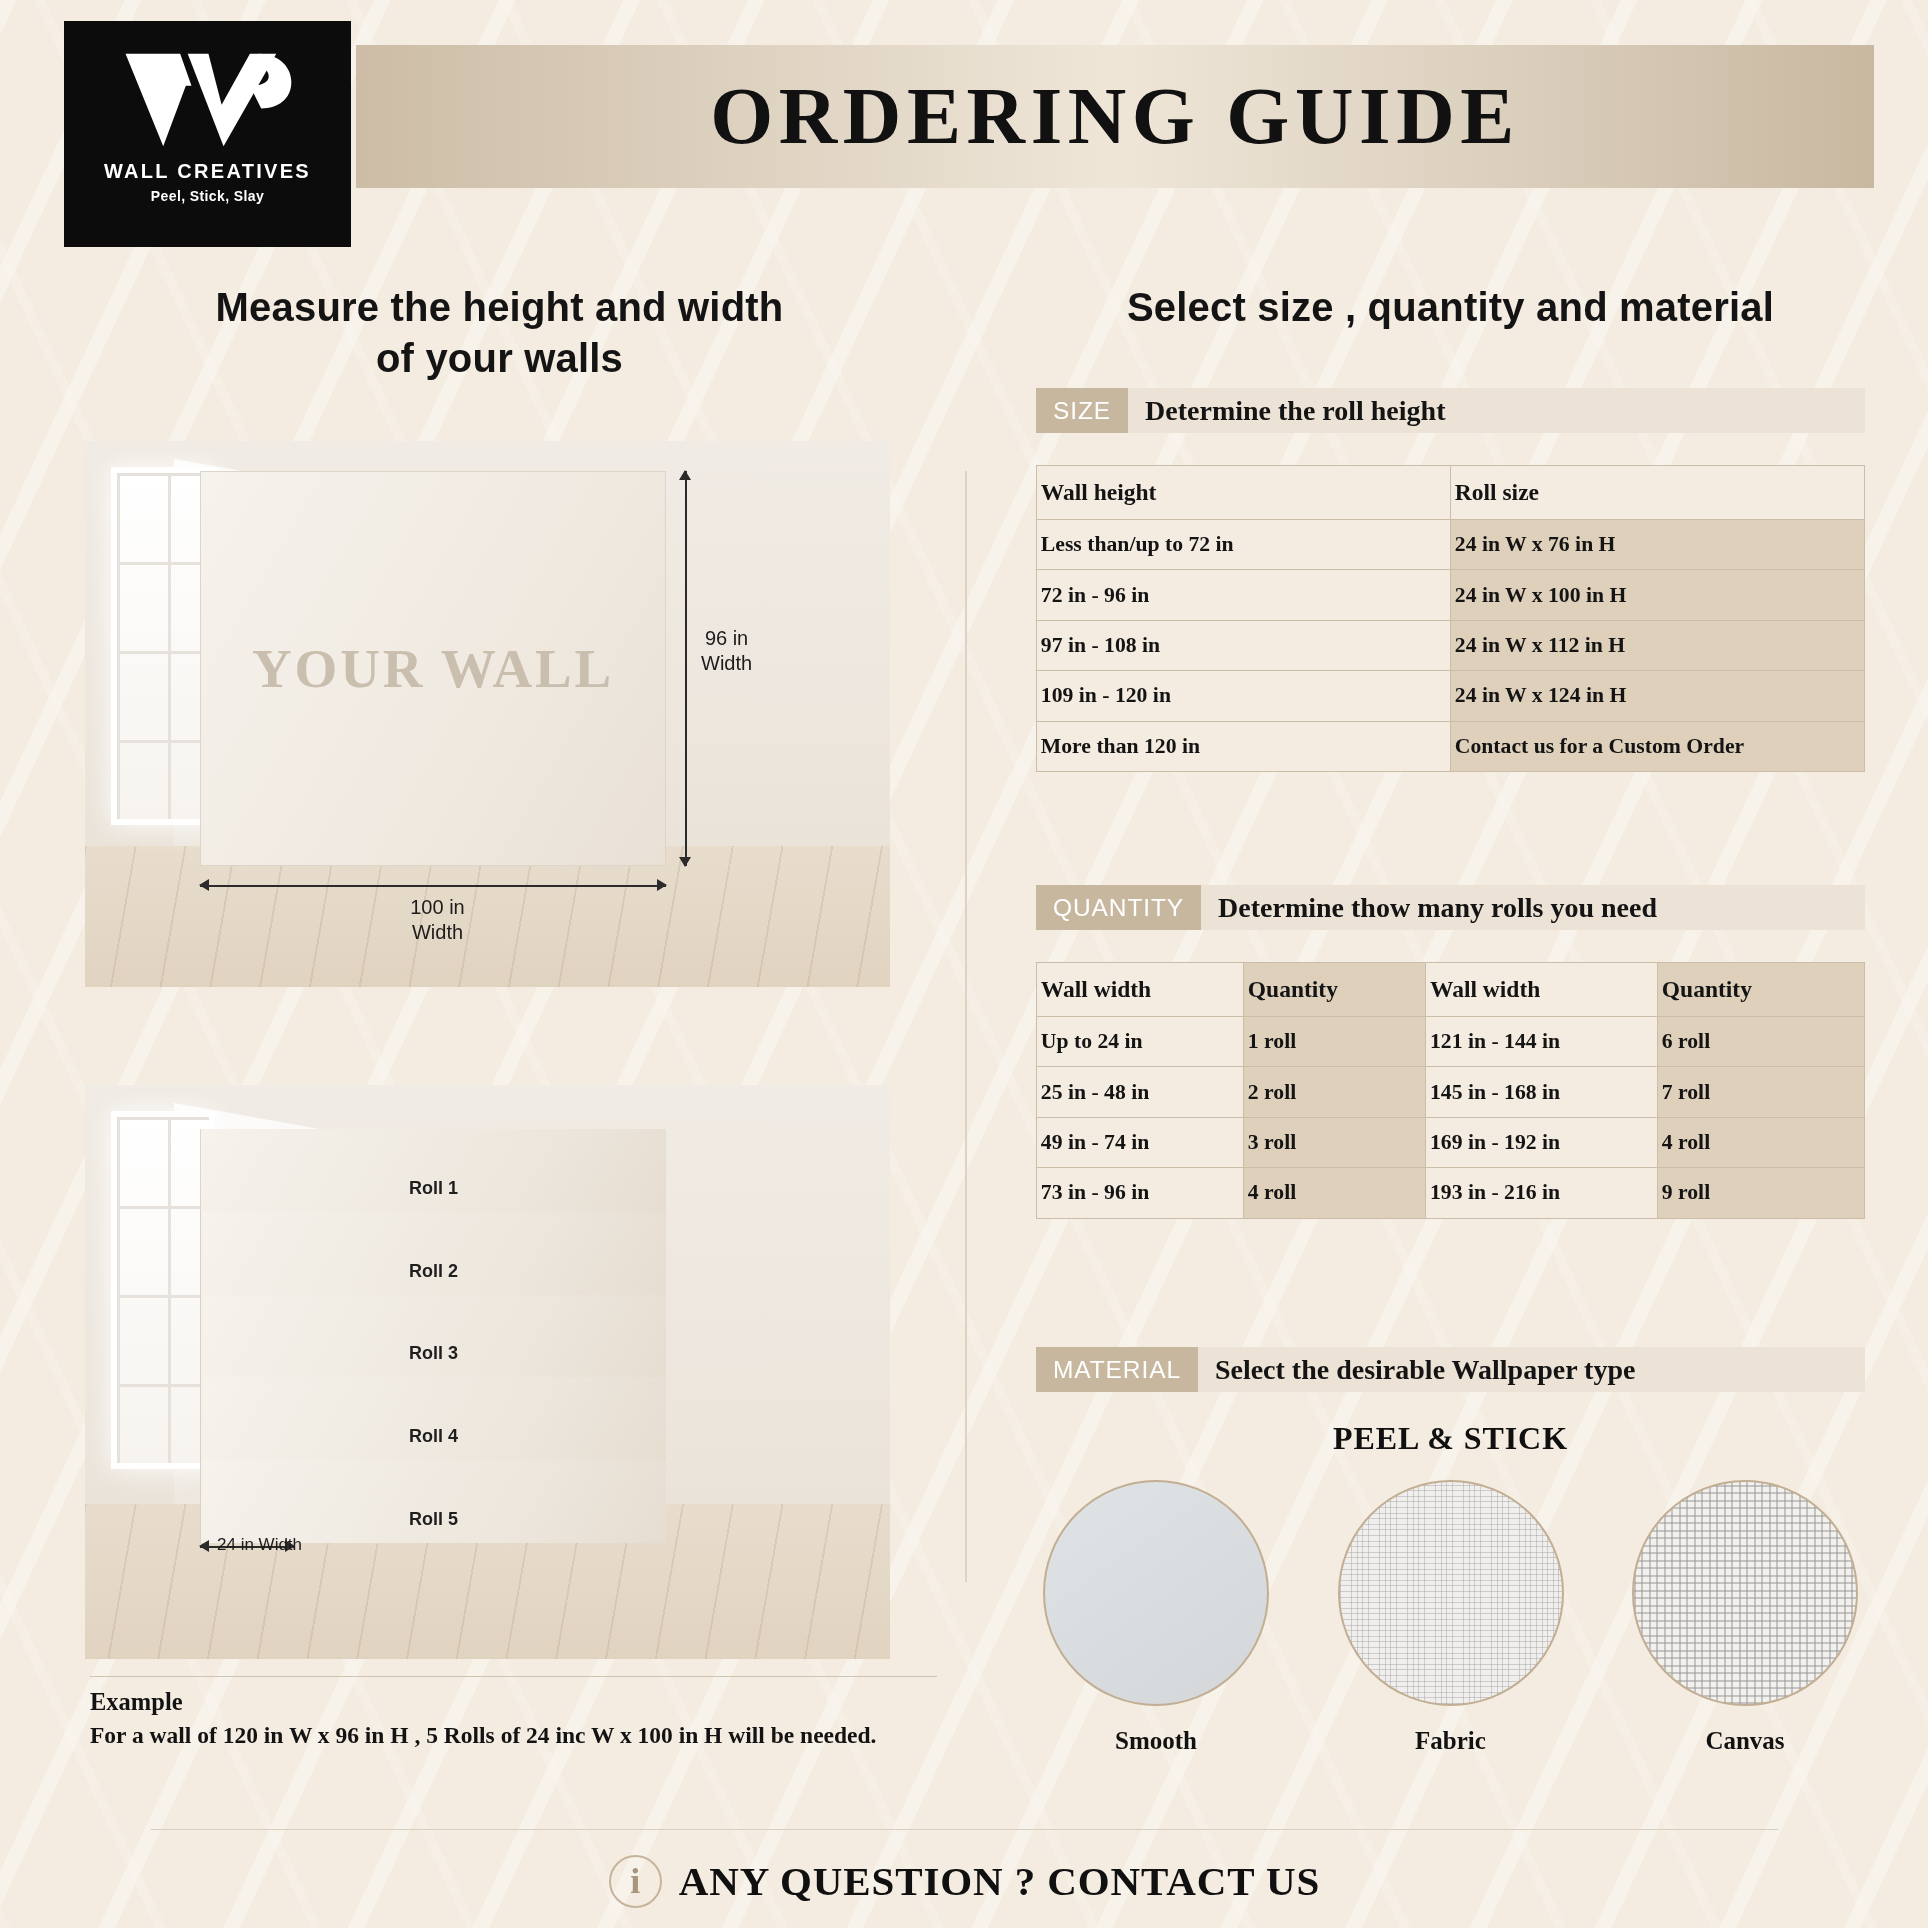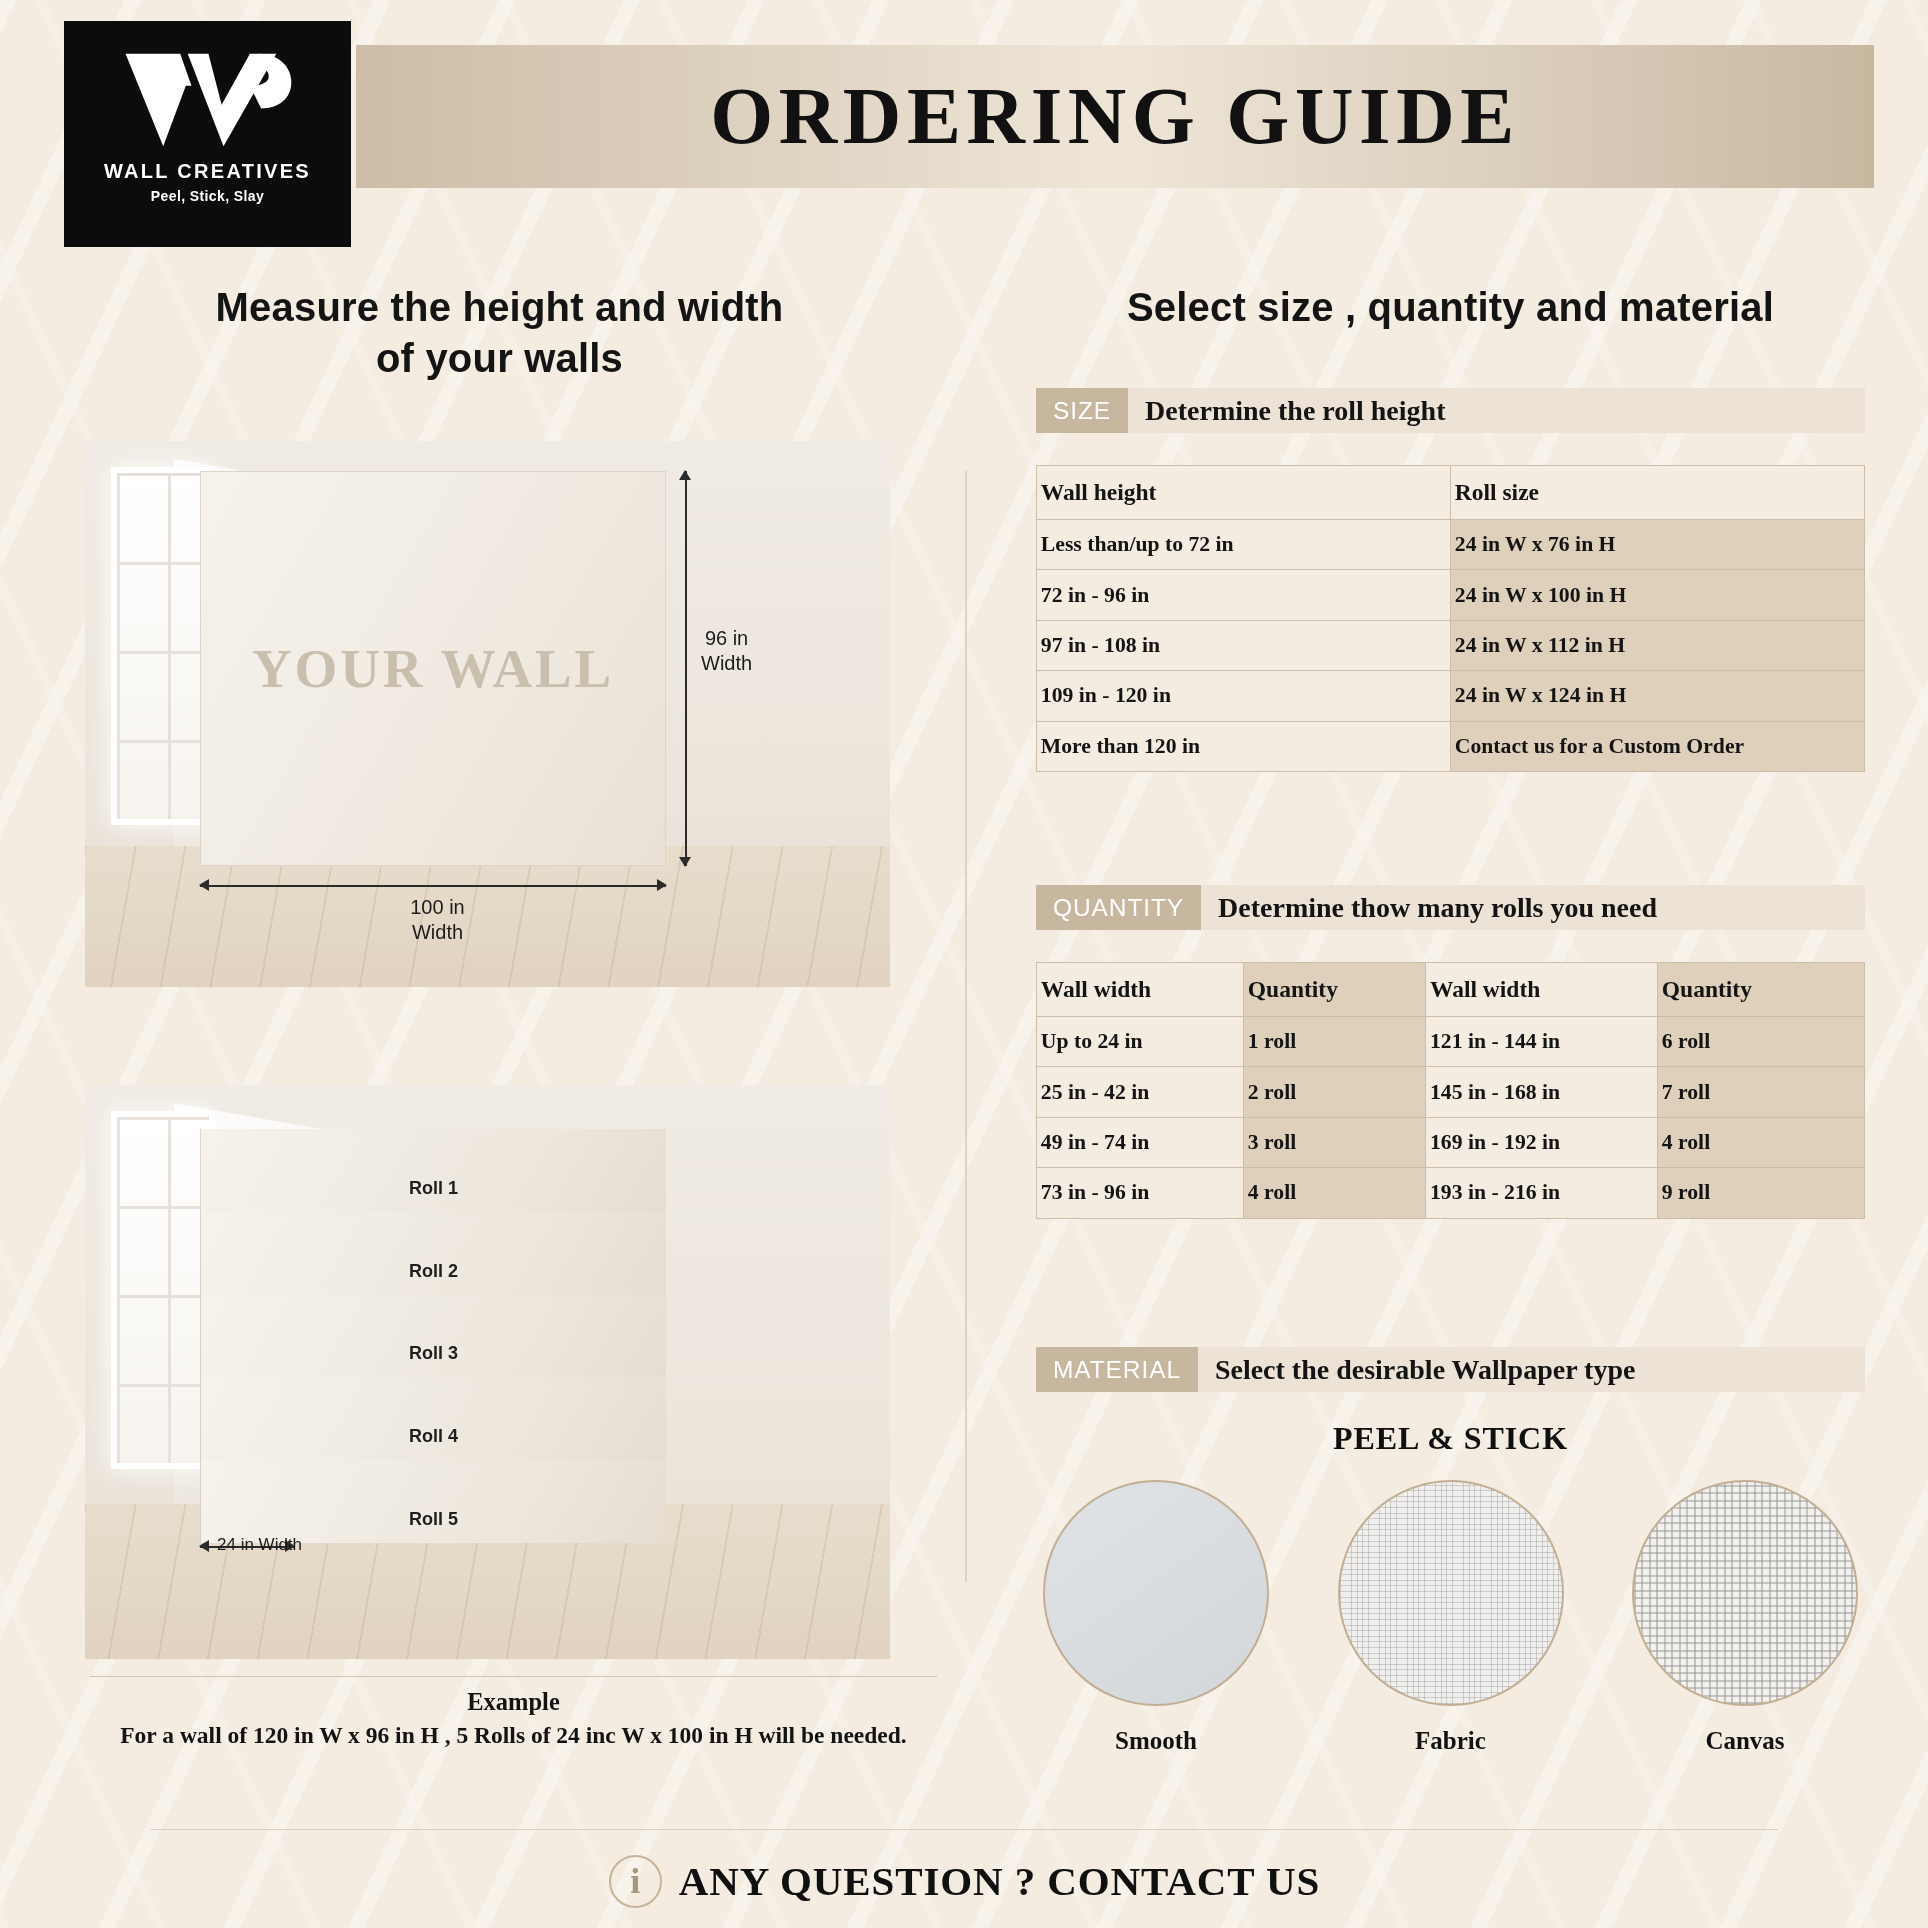--- a/index.html
+++ b/index.html
@@ -166,21 +166,21 @@
   .roll-dim::after{ right:-0.9px; border-left:10.4px solid #2b2b2b; }
   .roll-dim-label{
     position:absolute; left:132px; top:450px; font-size:17px; color:#1c1c1c;
     font-family:"Liberation Sans", sans-serif;
   }
 
   
   .example{
     position:absolute; left:90px; top:1676px; width:847px;
     border-top:1.9px solid #cfc3b1; padding-top:11.3px;
-    font-family:"Liberation Serif", serif; color:#131313;text-align:center;
+    font-family:"Liberation Serif", serif; color:#131313;
   }
   .example-title{ font-weight:bold; font-size:24.5px; margin-bottom:3.8px;}
   .example-body{ font-weight:bold; font-size:23.5px; line-height:1.32; }
 
   
   .sec{
     position:absolute; left:1036px; width:829px; height:45px;
     background:#ece3d6; display:flex; align-items:center;
   }
   .sec-tag{
@@ -392,21 +392,21 @@
       <th style="width:28%">Wall width</th>
       <th style="width:25%" class="tint">Quantity</th>
     </tr>
     <tr>
       <td class="plain">Up to 24 in</td>
       <td class="tint">1 roll</td>
       <td class="plain">121 in - 144 in</td>
       <td class="tint">6 roll</td>
     </tr>
     <tr>
-      <td class="plain">25 in - 42 in</td>
+      <td class="plain">25 in - 48 in</td>
       <td class="tint">2 roll</td>
       <td class="plain">145 in - 168 in</td>
       <td class="tint">7 roll</td>
     </tr>
     <tr>
       <td class="plain">49 in - 74 in</td>
       <td class="tint">3 roll</td>
       <td class="plain">169 in - 192 in</td>
       <td class="tint">4 roll</td>
     </tr>

